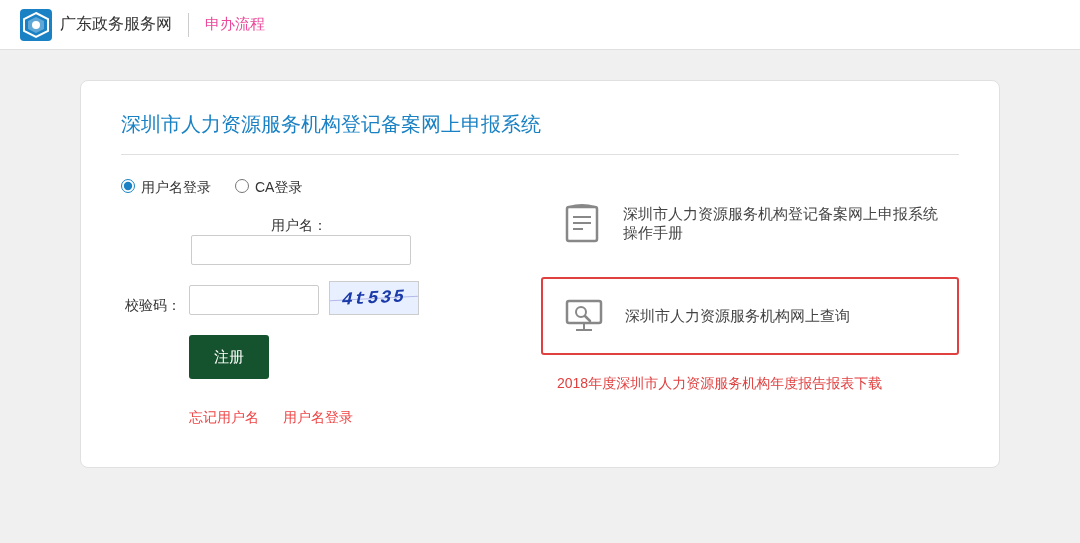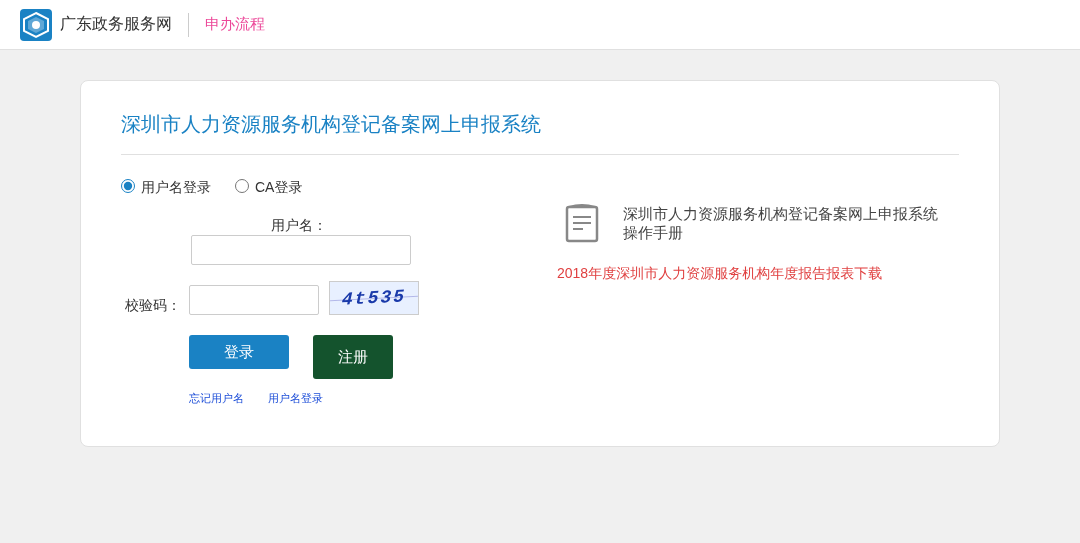--- a/index.html
+++ b/index.html
@@ -200,31 +200,33 @@
       cursor: pointer;
     }
 
     .links-row {
       display: flex;
       gap: 24px;
       padding-left: 68px;
     }
 
     .link-text {
-      color: #1d4ed8;
-      font-size: 11px;
+      color: #ef4444;
+      font-size: 14px;
       cursor: pointer;
       text-decoration: none;
+      margin-top: 18px;
     }
 
     
     .right-panel {
       flex: 1;
       display: flex;
       flex-direction: column;
+      gap: 16px;
       padding-top: 8px;
     }
 
     .right-item {
       display: flex;
       align-items: center;
       gap: 16px;
       padding: 12px 16px;
       cursor: pointer;
     }
@@ -302,21 +304,20 @@
 
         <div class="captcha-row">
           <span class="form-label">校验码：</span>
           <input type="text" class="captcha-input" style="">
           <div class="captcha-img">
             <span style="transform: skewX(-5deg) rotate(-3deg); display:inline-block; color:#1a3aaa; font-family: 'Courier New', monospace;">4t535</span>
           </div>
         </div>
 
         <div class="btn-row">
-          <button class="btn-login">登录</button>
           <button class="btn-register">注册</button>
         </div>
 
         <div class="links-row">
           <a class="link-text">忘记用户名</a>
           <a class="link-text">用户名登录</a>
         </div>
 
       </div>
 
@@ -328,19 +329,33 @@
               <rect x="8" y="6" width="30" height="34" rx="2" fill="none" stroke="#888" stroke-width="2.5"></rect>
               <line x1="14" y1="16" x2="32" y2="16" stroke="#888" stroke-width="2"></line>
               <line x1="14" y1="22" x2="32" y2="22" stroke="#888" stroke-width="2"></line>
               <line x1="14" y1="28" x2="24" y2="28" stroke="#888" stroke-width="2"></line>
               <path d="M10 6 Q23 2 36 6" fill="none" stroke="#888" stroke-width="2"></path>
             </svg>
           </div>
           <span class="right-item-text">深圳市人力资源服务机构登记备案网上申报系统操作手册</span>
         </div>
 
+        <div class="right-item bordered">
+          <div class="right-item-icon">
+            <svg width="46" height="46" viewBox="0 0 46 46" xmlns="http://www.w3.org/2000/svg">
+
+              <rect x="6" y="8" width="34" height="22" rx="2" fill="none" stroke="#888" stroke-width="2.5"></rect>
+              <line x1="23" y1="30" x2="23" y2="37" stroke="#888" stroke-width="2"></line>
+              <line x1="15" y1="37" x2="31" y2="37" stroke="#888" stroke-width="2"></line>
+
+              <circle cx="20" cy="19" r="5" fill="none" stroke="#888" stroke-width="2"></circle>
+              <line x1="24" y1="23" x2="29" y2="28" stroke="#888" stroke-width="2.5" stroke-linecap="round"></line>
+            </svg>
+          </div>
+          <span class="right-item-text">深圳市人力资源服务机构网上查询</span>
+        </div>
 
         <a class="annual-report-link">2018年度深圳市人力资源服务机构年度报告报表下载</a>
 
       </div>
     </div>
   </div>
 </div>
 
 </body></html>

